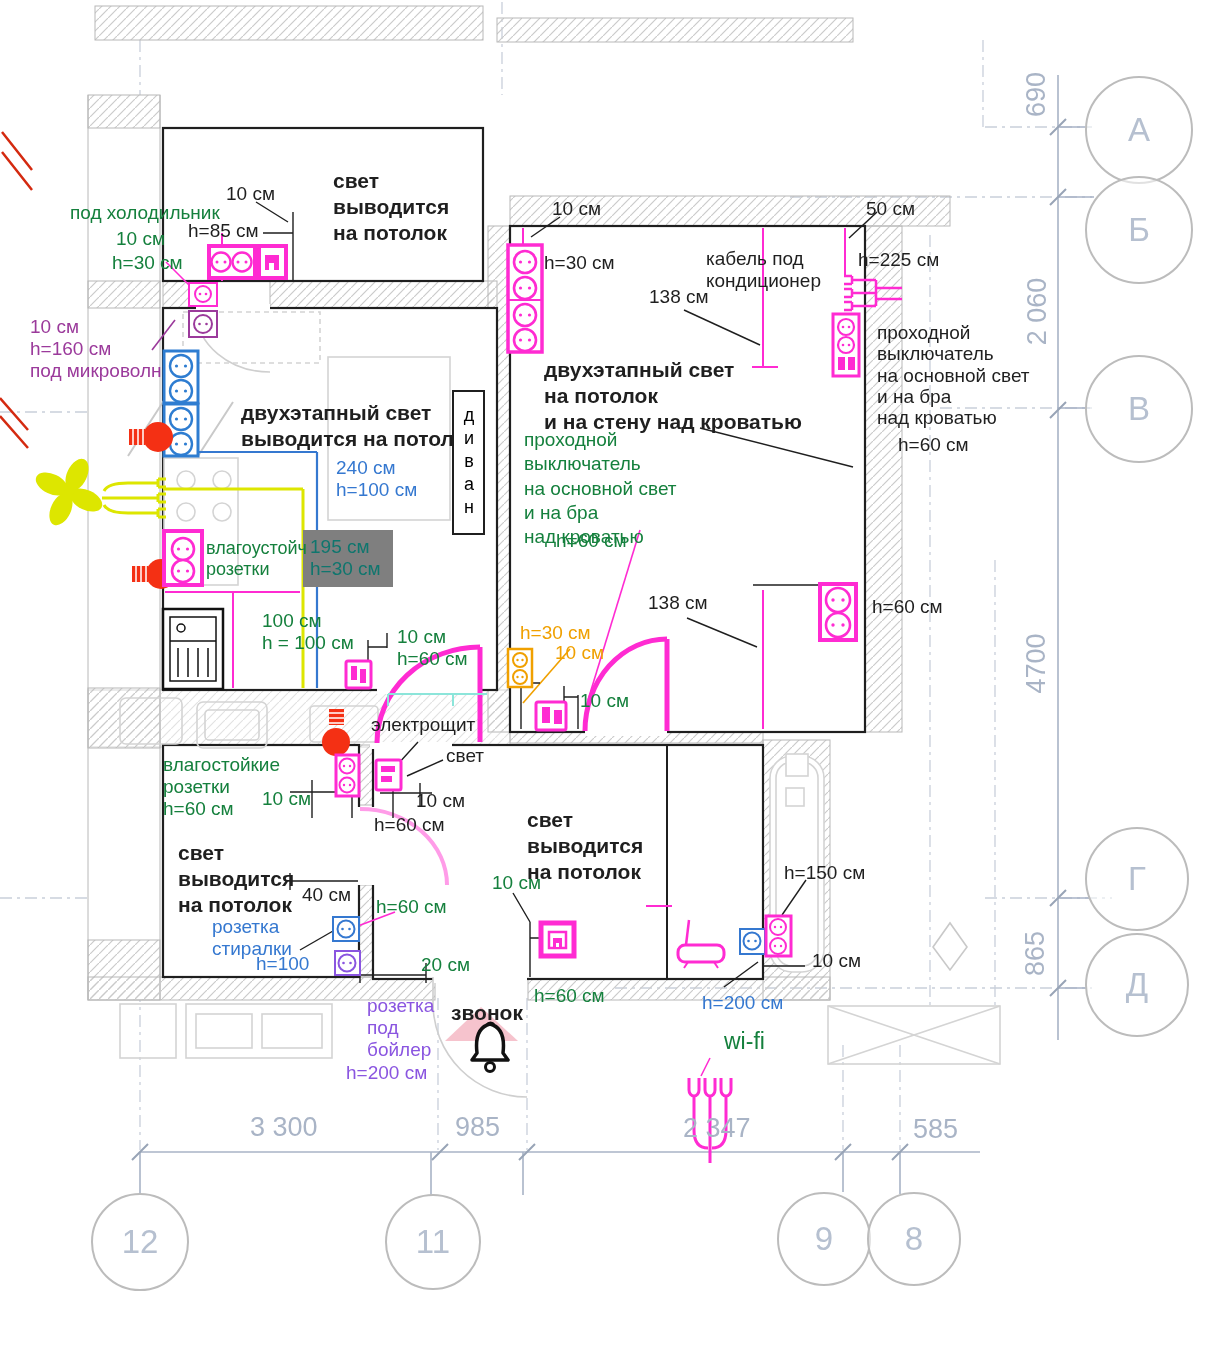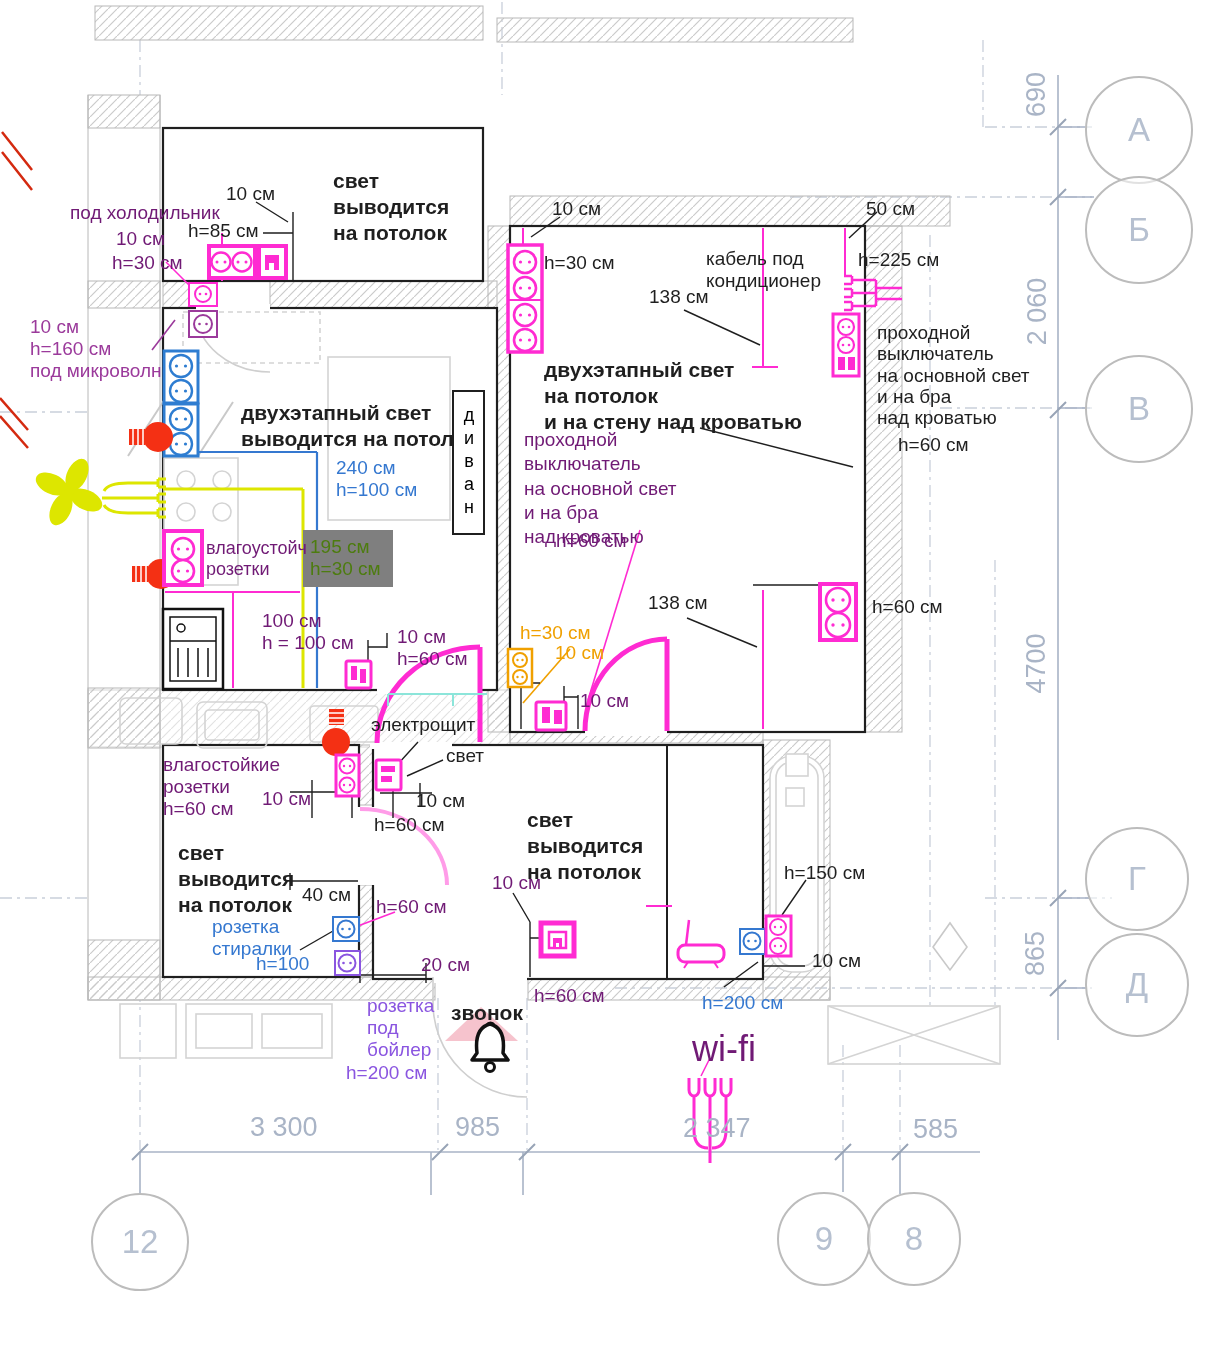--- a/index.html
+++ b/index.html
@@ -2,22 +2,22 @@
 <html><head>
 <meta charset="utf-8">
 <style>
   html,body{margin:0;padding:0;background:#fff;}
   #plan{position:relative;width:1224px;height:1355px;background:#fff;overflow:hidden;
         font-family:"Liberation Sans",sans-serif;}
   #plan svg{position:absolute;left:0;top:0;z-index:1;}
   .lbl{position:absolute;font-family:"Liberation Sans",sans-serif;font-size:19px;line-height:1.15;
        white-space:pre-line;color:#1f1f1f;z-index:3;}
   .b{font-weight:700;font-size:21px;line-height:1.24;}
-  .mag{color:#701a75}.pur{color:#9b3a9b}.blu{color:#3578d0}.org{color:#f0a000}
-  .yel{color:#4d7c0f}.vio{color:#8a55e0}
+  .mag{color:#15803d}.pur{color:#9b3a9b}.blu{color:#3578d0}.org{color:#f0a000}
+  .yel{color:#0f766e}.vio{color:#8a55e0}
   .dim{color:#a9b4c6;font-size:27px;white-space:nowrap;}
   .vdim{transform:rotate(-90deg);text-align:center;width:90px;}
   .circ{position:absolute;border:2px solid #bcbcbc;border-radius:50%;display:flex;align-items:center;
         justify-content:center;font-size:33px;color:#b6c0d0;background:rgba(255,255,255,.55);z-index:2;}
   .graybox{position:absolute;left:303px;top:530px;width:90px;height:57px;background:#7f7f7f;z-index:2;}
   .divan{position:absolute;left:452px;top:390px;width:29px;height:141px;border:2px solid #1f1f1f;
          background:#fff;display:flex;align-items:center;justify-content:center;
          writing-mode:vertical-rl;text-orientation:upright;font-size:18px;letter-spacing:3px;z-index:3;}
 </style>
 </head>
@@ -484,37 +484,38 @@
 <div class="lbl b" style="left:527px;top:807px">свет
 выводится
 на потолок</div>
 <div class="lbl mag" style="left:492px;top:872px">10 см</div>
 <div class="lbl mag" style="left:534px;top:985px">h=60 см</div>
 <div class="lbl vio" style="left:367px;top:995px">розетка
 под
 бойлер</div>
 <div class="lbl vio" style="left:346px;top:1062px">h=200 см</div>
 <div class="lbl b" style="left:451px;top:1000px">звонок</div>
-<div class="lbl mag" style="left:692px;top:1028px;font-size:36px">wi-fi</div>
+<div class="lbl mag" style="left:724px;top:1028px;font-size:23px">wi-fi</div>
 <div class="lbl" style="left:784px;top:862px">h=150 см</div>
 <div class="lbl" style="left:812px;top:950px">10 см</div>
 <div class="lbl blu" style="left:702px;top:992px">h=200 см</div>
 
 <div class="lbl dim" style="left:250px;top:1112px">3 300</div>
 <div class="lbl dim" style="left:455px;top:1112px">985</div>
 <div class="lbl dim" style="left:683px;top:1113px">2 347</div>
 <div class="lbl dim" style="left:913px;top:1114px">585</div>
 
 <div class="lbl dim vdim" style="left:992px;top:79px">690</div>
 <div class="lbl dim vdim" style="left:993px;top:296px">2 060</div>
 <div class="lbl dim vdim" style="left:992px;top:648px">4700</div>
 <div class="lbl dim vdim" style="left:991px;top:938px">865</div>
 
 <div class="circ" style="left:1085px;top:76px;width:104px;height:104px">А</div>
 <div class="circ" style="left:1085px;top:176px;width:104px;height:104px">Б</div>
 <div class="circ" style="left:1085px;top:355px;width:104px;height:104px">В</div>
 <div class="circ" style="left:1085px;top:827px;width:100px;height:100px">Г</div>
 <div class="circ" style="left:1085px;top:933px;width:100px;height:100px">Д</div>
 <div class="circ" style="left:91px;top:1193px;width:94px;height:94px">12</div>
+<div class="circ" style="left:385px;top:1194px;width:92px;height:92px">11</div>
 <div class="circ" style="left:777px;top:1192px;width:90px;height:90px">9</div>
 <div class="circ" style="left:867px;top:1192px;width:90px;height:90px">8</div>
 
 </div>
 
 </body></html>

